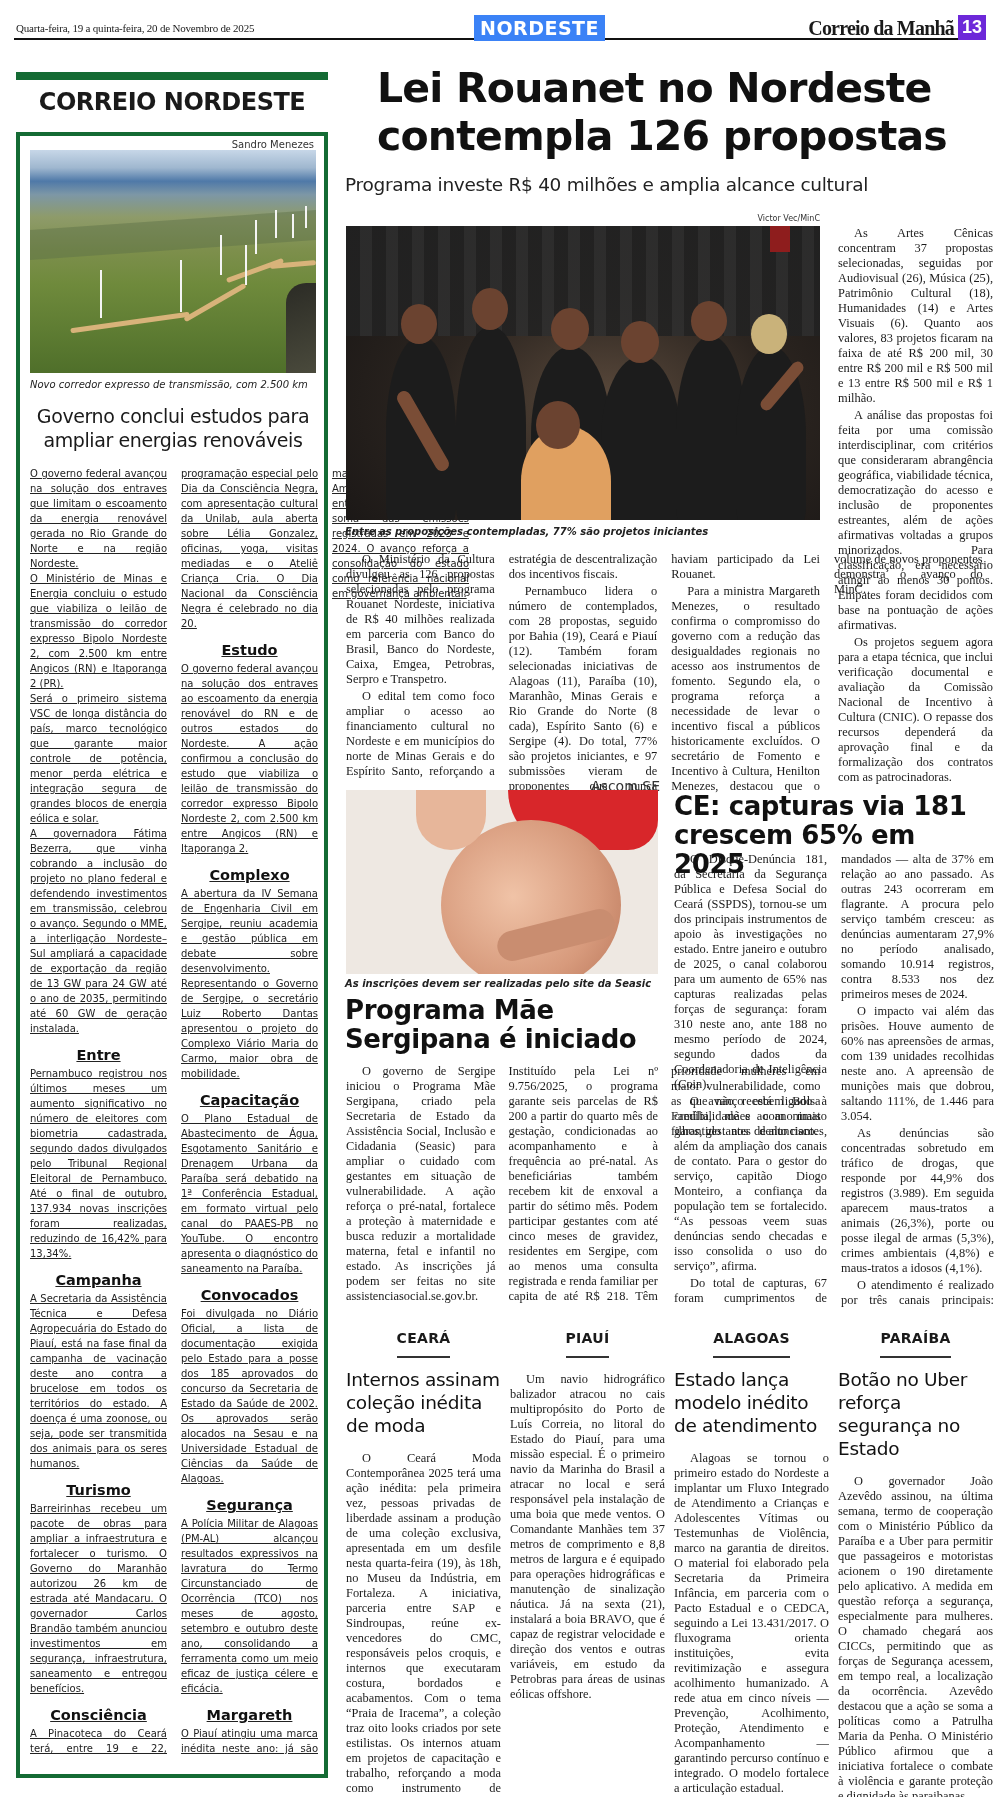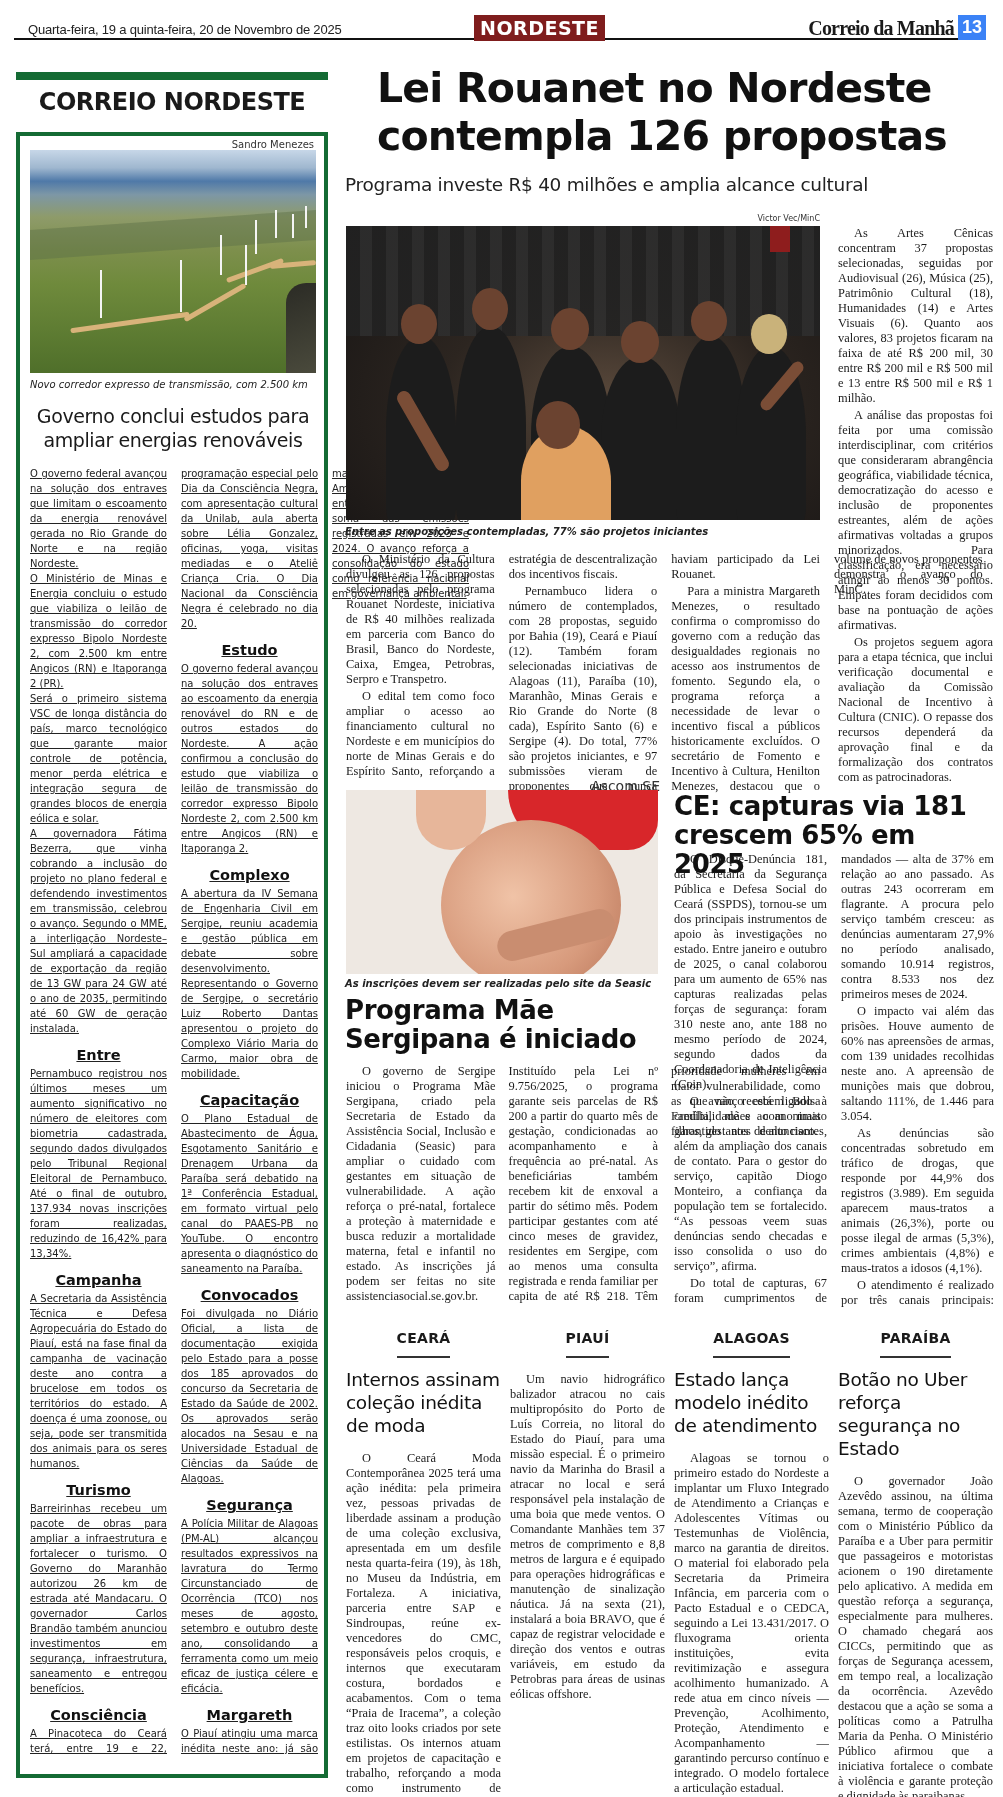--- a/index.html
+++ b/index.html
@@ -1,24 +1,24 @@
 <!DOCTYPE html>
 <html><head>
 <meta charset="utf-8">
 <style>
   * { box-sizing: border-box; margin: 0; padding: 0; }
   html, body { width: 1003px; height: 1797px; background: #fff; overflow: hidden; }
   body { position: relative; font-family: "Liberation Serif", serif; color: #1a1a1a; }
 
   
   .topbar { position: absolute; left: 14px; top: 10px; width: 972px; height: 30px; border-bottom: 2px solid #111; }
-  .date { position: absolute; left: 2px; top: 12px; font-family: Liberation Sans, sans-serif; font-size: 13px; color: #222; letter-spacing: -0.2px; margin-left: 12px; }
-  .section-tag { position: absolute; left: 460px; top: 5px; background: #7f1d1d; color: #fff; font-family: "DejaVu Sans", sans-serif; font-size: 19px; font-weight: bold; padding: 1px 6px; letter-spacing: 0.5px; line-height: 24px; }
+  .date { position: absolute; left: 2px; top: 12px; font-family: Liberation Serif, serif; font-size: 11px; color: #222; letter-spacing: -0.2px; }
+  .section-tag { position: absolute; left: 460px; top: 5px; background: #3b82f6; color: #fff; font-family: "DejaVu Sans", sans-serif; font-size: 19px; font-weight: bold; padding: 1px 6px; letter-spacing: 0.5px; line-height: 24px; }
   .brand { position: absolute; right: 32px; top: 7px; font-family: "Liberation Serif", serif; font-weight: bold; font-size: 20px; letter-spacing: -0.8px; }
-  .pagenum { position: absolute; right: 0; top: 5px; background: #3b82f6; color: #fff; font-family: "Liberation Sans", sans-serif; font-weight: bold; font-size: 18px; padding: 0 4px; line-height: 25px; }
+  .pagenum { position: absolute; right: 0; top: 5px; background: #6d28d9; color: #fff; font-family: "Liberation Sans", sans-serif; font-weight: bold; font-size: 18px; padding: 0 4px; line-height: 25px; }
 
   
   .sidebar-bar { position: absolute; left: 16px; top: 72px; width: 312px; height: 8px; background: #146b34; }
   .sidebar-title { position: absolute; left: 16px; top: 88px; width: 312px; text-align: center; font-family: "DejaVu Sans", sans-serif; font-weight: bold; font-size: 24px; letter-spacing: -0.5px; }
   .sidebar-box { position: absolute; left: 16px; top: 132px; width: 312px; height: 1646px; border: 4px solid #146b34; }
   .sb-credit { position: absolute; right: 10px; top: 3px; font-family: "DejaVu Sans", sans-serif; font-size: 10px; color: #333; }
   .sb-photo { position: absolute; left: 10px; top: 14px; width: 286px; height: 223px; overflow: hidden;
     background: linear-gradient(180deg, #c7d7e8 0%, #9fb7cf 8%, #4f79a8 14%, #7d97a6 20%, #8e9b6a 30%, #7d8f4c 45%, #6f8a3c 60%, #5f7d33 80%, #4f6f2a 100%); }
   .sb-photo .ridge { position: absolute; left: 0; top: 70px; width: 100%; height: 30px; background: rgba(90,110,70,0.45); transform: skewY(-4deg); }
   .sb-photo .road { position: absolute; height: 5px; background: #d8b37a; border-radius: 3px; }

